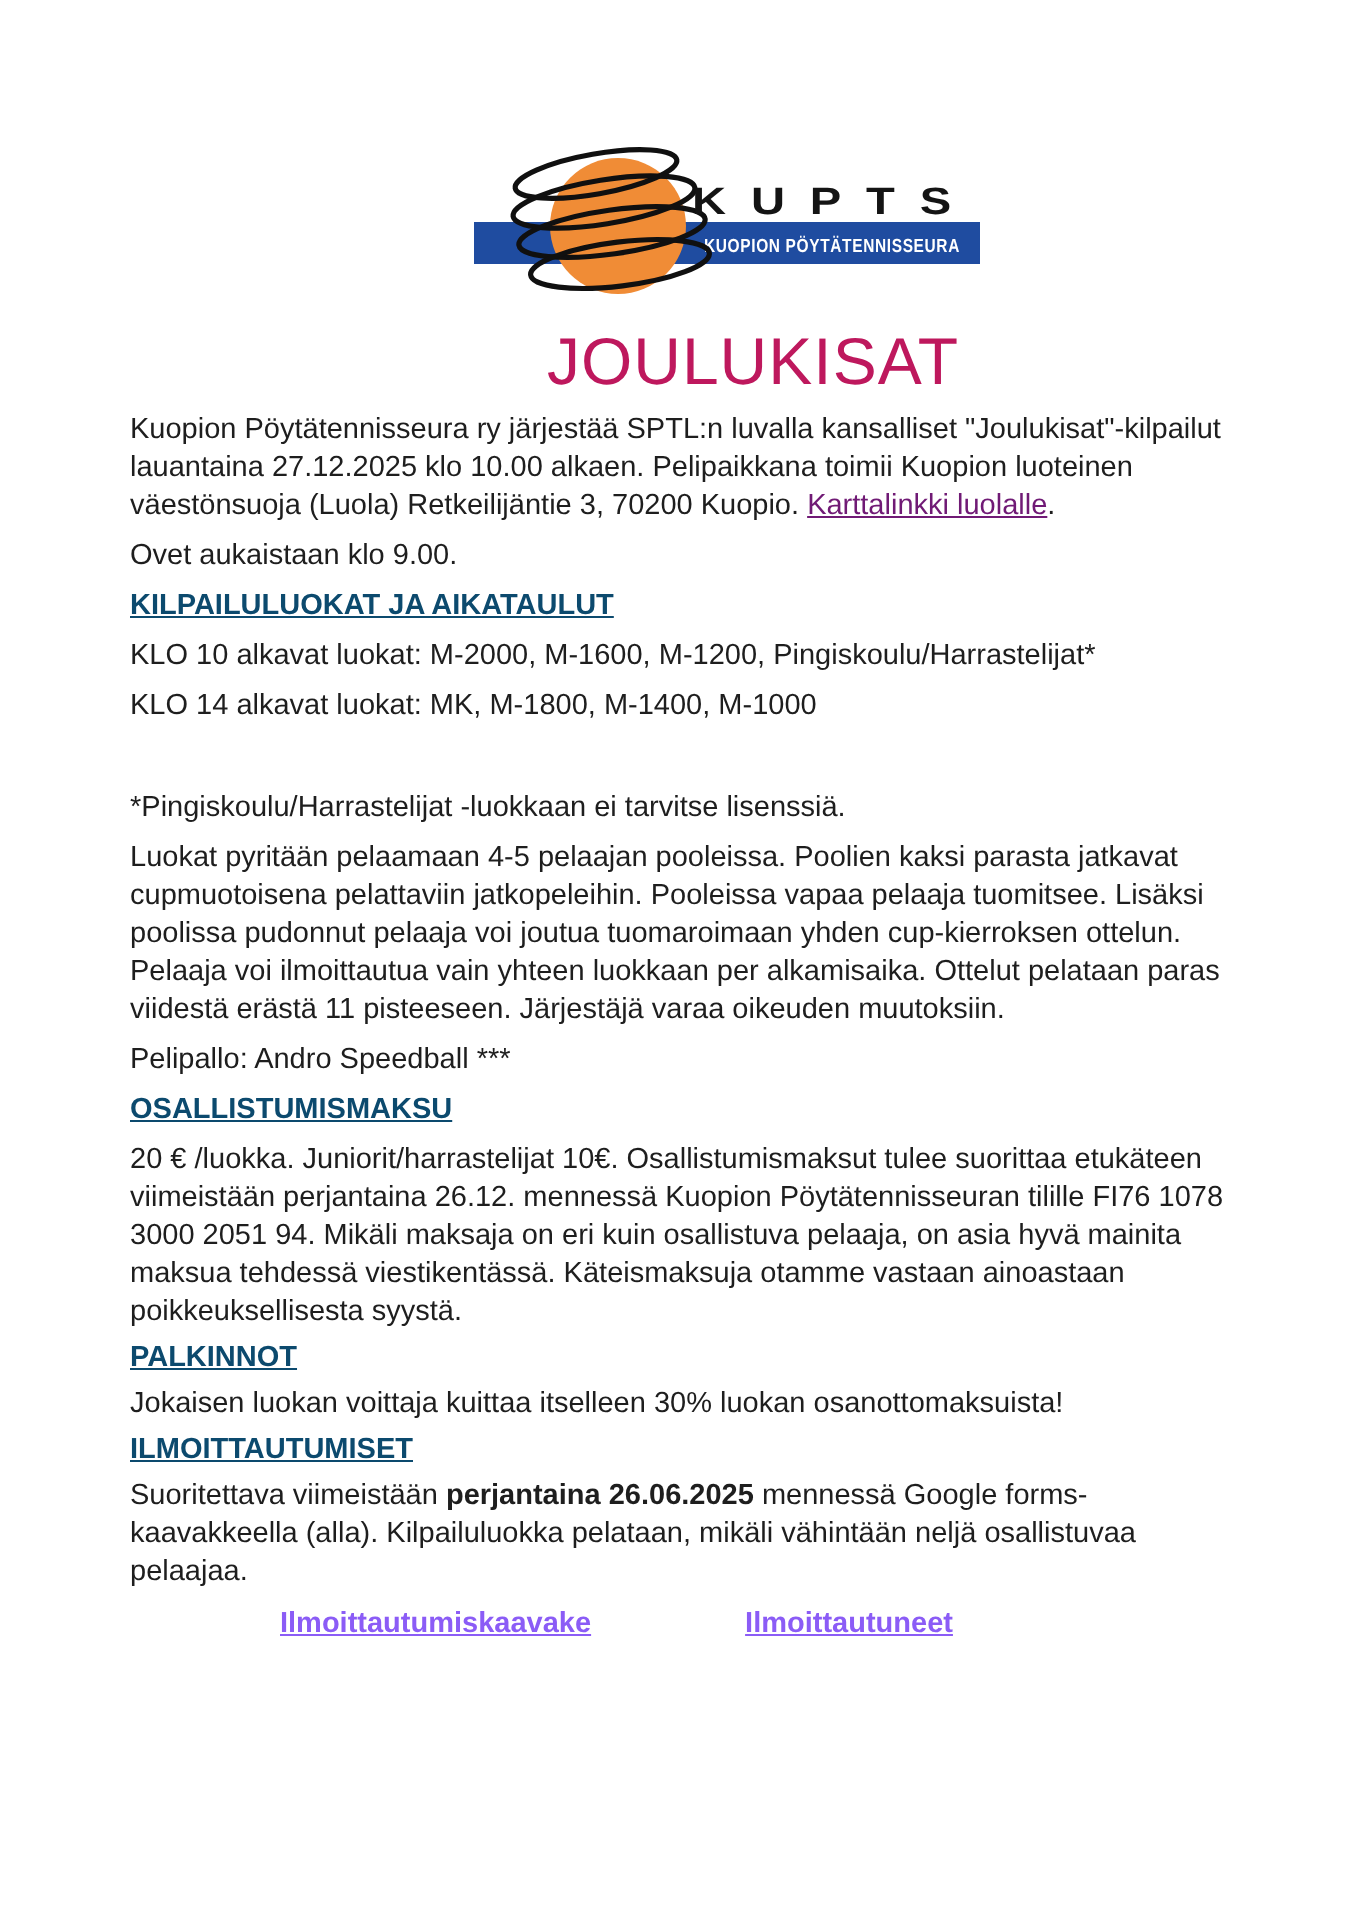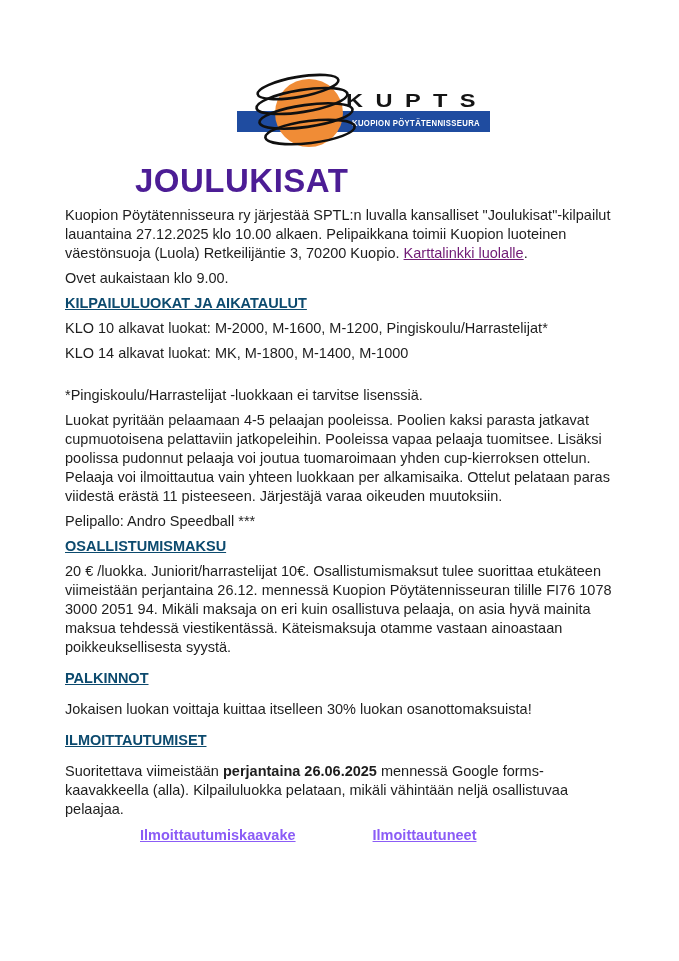--- a/index.html
+++ b/index.html
@@ -24,22 +24,23 @@
   .logo-wrap {
     padding-top: 56px;
     margin-left: 115px;
     width: 322px;
     height: 97px;
   }
   
   .title {
     font-size: 33px;
     line-height: 38px;
-    font-weight: bold;
-    color: #4c1d95;
+    font-weight: normal;
+    color: #be185d;
+    text-align: center;
     padding-left: 70px;
     margin: 9px 0 0 0;
     letter-spacing: 0.5px;
   }
   .subtitle {
     text-align: center;
     padding-left: 70px;
     margin-top: 6px;
   }
   p {
@@ -47,22 +48,22 @@
   }
   h2 {
     font-size: 14.5px;
     line-height: 19px;
     font-weight: bold;
     text-decoration: underline;
     margin: 6px 0 0 0;
     color: #0c4a6e;
   }
   .bold { font-weight: normal; }
-  .note { margin-top: 23px; }
-  .tight { margin-top: 12px; }
+  .note { margin-top: 32px; }
+  .tight { margin-top: 4px; }
   a.bluelink {
     color: #701a75;
     text-decoration: underline;
     cursor: pointer;
   }
   .links-row {
     display: flex;
     margin-top: 7px;
     margin-left: 75px;
     gap: 77px;

